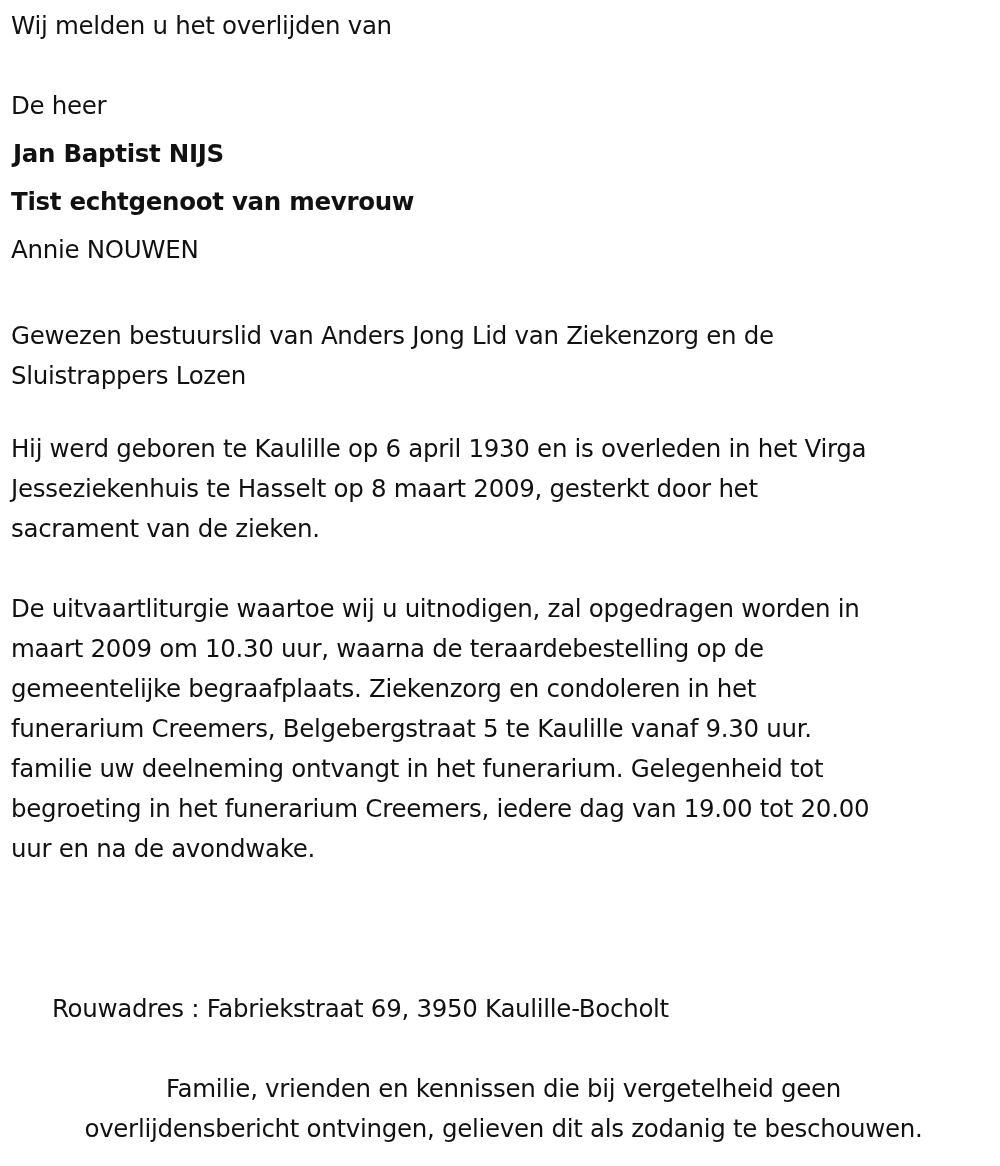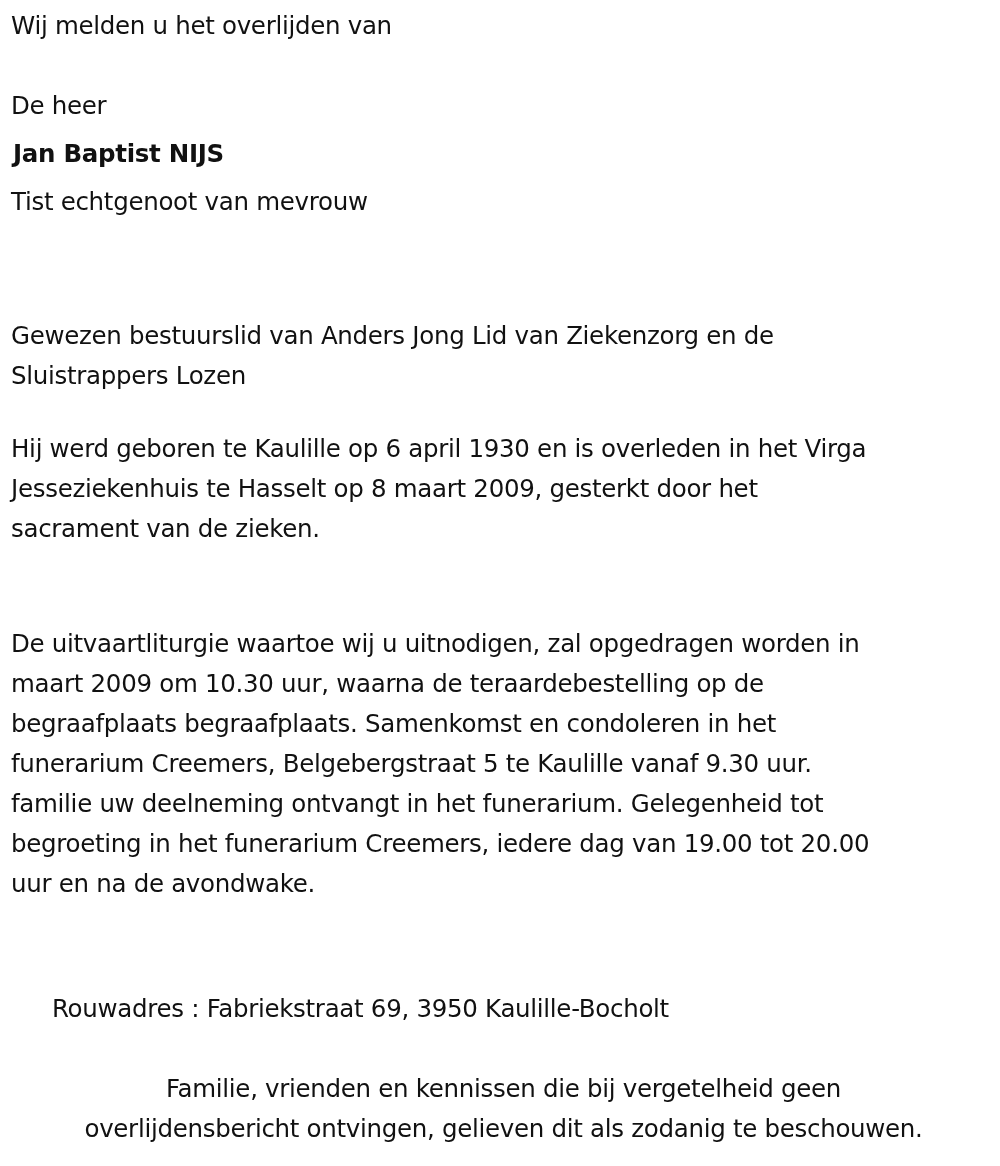--- a/index.html
+++ b/index.html
@@ -48,38 +48,39 @@
 <body>
 
 <div class="doc">
 
   <div class="line" style="top:11px;">Wij melden u het overlijden van</div>
 
   <div class="line" style="top:91px;">De heer</div>
 
   <div class="line bold" style="top:139px;">Jan Baptist NIJS</div>
 
-  <div class="line" style="top:187px;">Tist echtgenoot van mevrouw</div>
+  <div class="line" style="top:187px;font-weight:bold;">Tist echtgenoot van mevrouw</div>
 
+  <div class="line" style="top:235px;">Annie NOUWEN</div>
 
   <div class="para" style="top:316px;">
     <span class="pl">Gewezen bestuurslid van Anders Jong Lid van Ziekenzorg en de</span>
     <span class="pl">Sluistrappers Lozen</span>
   </div>
 
   <div class="para" style="top:429px;">
     <span class="pl">Hij werd geboren te Kaulille op 6 april 1930 en is overleden in het Virga</span>
     <span class="pl">Jesseziekenhuis te Hasselt op 8 maart 2009, gesterkt door het</span>
     <span class="pl">sacrament van de zieken.</span>
   </div>
 
-  <div class="para" style="top:589px;margin-top:35px;">
+  <div class="para" style="top:589px;">
     <span class="pl">De uitvaartliturgie waartoe wij u uitnodigen, zal opgedragen worden in</span>
     <span class="pl">maart 2009 om 10.30 uur, waarna de teraardebestelling op de</span>
-    <span class="pl">begraafplaats begraafplaats. Samenkomst en condoleren in het</span>
+    <span class="pl">gemeentelijke begraafplaats. Ziekenzorg en condoleren in het</span>
     <span class="pl">funerarium Creemers, Belgebergstraat 5 te Kaulille vanaf 9.30 uur.</span>
     <span class="pl">familie uw deelneming ontvangt in het funerarium. Gelegenheid tot</span>
     <span class="pl">begroeting in het funerarium Creemers, iedere dag van 19.00 tot 20.00</span>
     <span class="pl">uur en na de avondwake.</span>
   </div>
 
   <div class="para" style="top:989px;margin-left:41px;">
     <span class="pl">Rouwadres : Fabriekstraat 69, 3950 Kaulille-Bocholt</span>
   </div>
 

